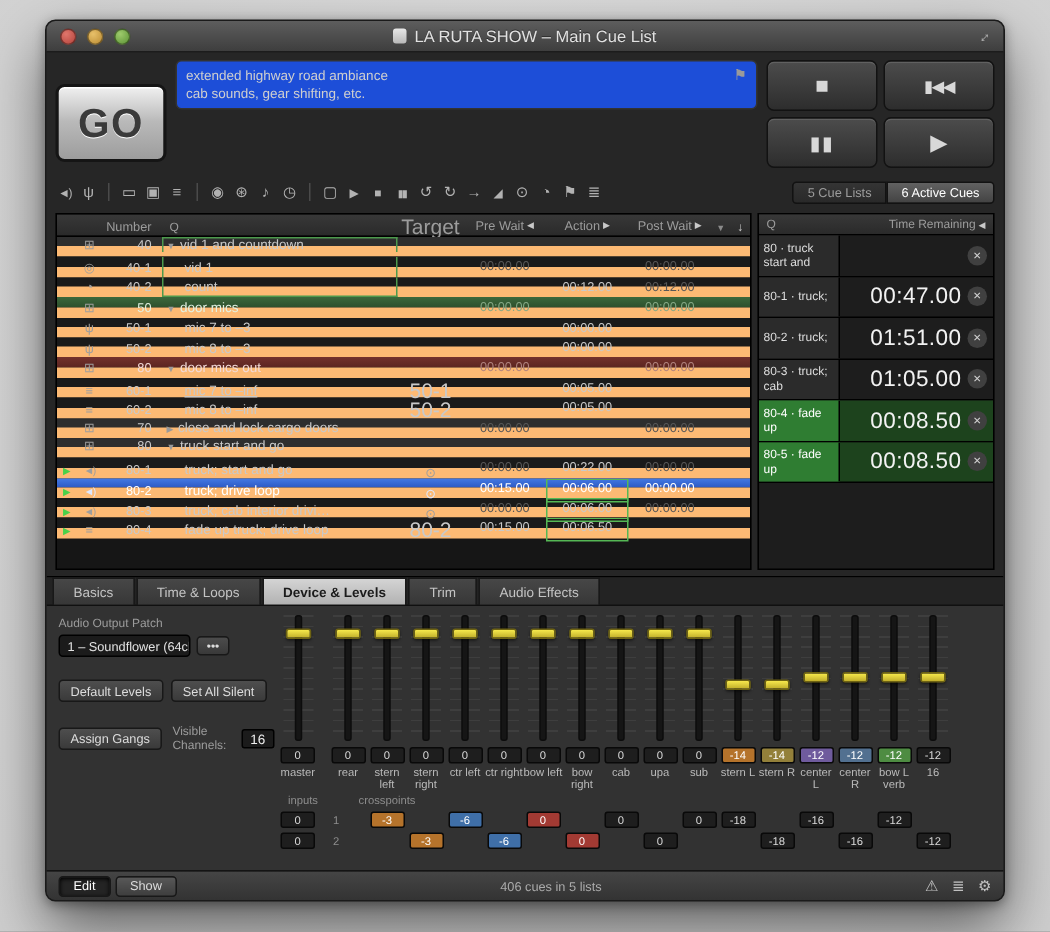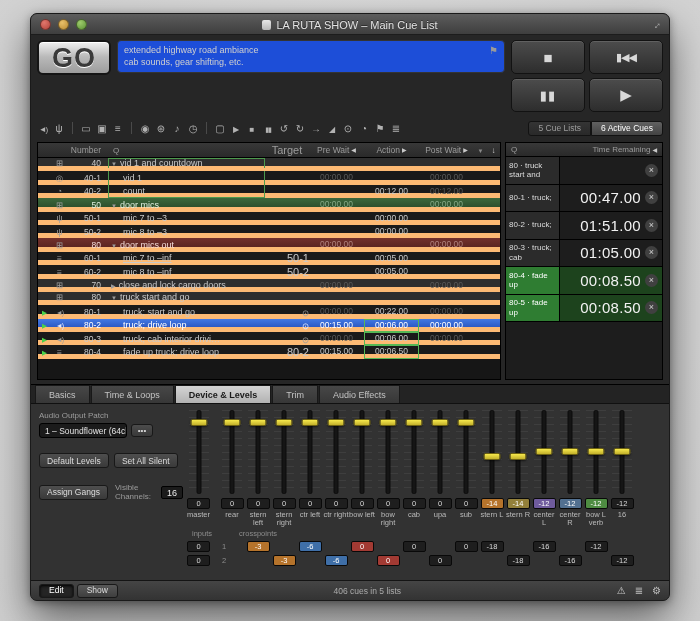--- a/index.html
+++ b/index.html
@@ -18,22 +18,22 @@
   .tl.red{background:radial-gradient(circle at 35% 30%,#e0766c,#b4443c);}
   .tl.yellow{background:radial-gradient(circle at 35% 30%,#e8c06a,#bb8c33);}
   .tl.green{background:radial-gradient(circle at 35% 30%,#9ecb6c,#5d9336);}
   .title-wrap{position:absolute;left:0;right:0;text-align:center;pointer-events:none;}
   .doc-icon{display:inline-block;width:9px;height:10px;background:linear-gradient(#e8e8e8,#b8b8b8);border-radius:2px;vertical-align:-1px;margin-right:5px;}
   .title{color:#e2e2e2;font-size:11px;text-shadow:0 -1px 0 rgba(0,0,0,.5);}
   .fs-icon{position:absolute;right:8px;color:#b0b0b0;font-size:10px;}
   .fs-icon::before{content:"↔";display:inline-block;transform:rotate(-45deg);}
   
   .headrow{flex:0 0 81px;display:flex;gap:6px;padding:5px 6px 4px;align-items:flex-start;background:#262626;}
-  .go{width:74px;height:35px;border-radius:6px;border:2px solid #151515;background:linear-gradient(#f0f0f0,#b9b9b9 48%,#9d9d9d);
-    color:#3a3a3a;font-size:27px;font-weight:bold;letter-spacing:1px;text-shadow:0 1px 0 #fff;box-shadow:inset 0 1px 0 #fff;}
+  .go{width:74px;height:52px;border-radius:6px;border:2px solid #151515;background:linear-gradient(#f0f0f0,#b9b9b9 48%,#9d9d9d);
+    color:#3a3a3a;font-size:27px;font-weight:bold;letter-spacing:1px;text-shadow:0 1px 0 #fff;box-shadow:inset 0 1px 0 #fff;margin-top:16px;}
   .centercol{flex:1;display:flex;flex-direction:column;gap:4px;min-width:0;}
   .curcue{height:20px;background:#000;border:1px solid #3d3d3d;border-radius:10px;color:#fff;font-size:11px;font-weight:bold;
     display:flex;align-items:center;justify-content:center;white-space:nowrap;}
   .notes{height:33px;background:#1d4ed8;border:1px solid #333;border-radius:4px;display:flex;justify-content:space-between;
     padding:3px 6px;color:#cfcfcf;font-size:9px;line-height:1.35;}
   .flag{color:#9a9a9a;font-size:10px;}
   .transport{display:grid;grid-template-columns:74px 74px;grid-auto-rows:34px;gap:4px;}
   .tbtn{background:linear-gradient(#4c4c4c,#2d2d2d);border:1px solid #121212;border-radius:5px;color:#d8d8d8;
     display:flex;align-items:center;justify-content:center;box-shadow:inset 0 1px 0 rgba(255,255,255,.12);}
   .tic-stop::before{content:"■";font-size:15px;}
@@ -54,36 +54,36 @@
   .mainrow{flex:1;display:flex;gap:4px;padding:2px 6px 4px;min-height:0;background:#262626;}
   .cuetable{flex:1;background:#161616;border:1px solid #000;display:flex;flex-direction:column;overflow:hidden;min-width:0;}
   .thead{display:grid;grid-template-columns:var(--cue-cols);height:15px;align-items:center;
     background:linear-gradient(#383838,#2a2a2a);color:#9c9c9c;font-size:8px;border-bottom:1px solid #000;}
   .thead .c-time,.thead .c-target{display:flex;align-items:center;justify-content:center;gap:2px;}
   .ha::before{content:"◀";font-size:6px;color:#c8c8c8;font-style:normal;}
   .ha-r::before{content:"▶";font-size:6px;color:#c8c8c8;font-style:normal;}
   .hdown::before{content:"▼";font-size:6px;color:#8a8a8a;font-style:normal;}
   .harr::before{content:"↓";font-size:8px;color:#cfcfcf;font-style:normal;}
   .crow{display:grid;grid-template-columns:var(--cue-cols);height:13.4px;align-items:center;font-size:9px;color:#c9c9c9;
-    background:#1a1a1a;border-bottom:5px solid #fdba74;}
+    background:#1a1a1a;border-bottom:7px solid #fdba74;}
   .crow.group{background:#2e2e2e;}
   .crow.green{background:linear-gradient(#3c683c,#2d502d);color:#e2f1e2;}
   .crow.red{background:linear-gradient(#73312c,#5c2521);color:#f3dad7;}
   .crow.selected{background:linear-gradient(#4379e4,#2d5ac4);color:#fff;}
   .c-active{text-align:center;}
   .c-active.on::before{content:"▶";color:#49d149;font-size:6.5px;}
   .c-icon{text-align:center;}
   .ic{font-style:normal;color:#9e9e9e;font-size:8.5px;}
   .selected .ic{color:#dfe8ff;}
   .c-num{text-align:right;padding-right:7px;font-size:8.5px;}
   .c-q{overflow:hidden;white-space:nowrap;text-overflow:ellipsis;padding-left:3px;height:100%;display:flex;align-items:center;}
   .disc{font-style:normal;color:#9a9a9a;margin-right:3px;}
   .disc-open::before{content:"▼";font-size:6px;}
   .disc-closed::before{content:"▶";font-size:6px;}
-  .c-target{text-align:right;font-size:11px;}
+  .c-target{text-align:center;font-size:14px;}
   .c-time{text-align:center;font-size:8.5px;height:100%;line-height:13.4px;}
   .dim{color:#585858;}
   .green .dim{color:#85a885;}
   .red .dim{color:#b0837e;}
   .boxed{box-shadow:inset 0 0 0 1px #55b855;}
   .qb-top{box-shadow:inset 1px 0 0 #4d9a4d,inset -1px 0 0 #4d9a4d,inset 0 1px 0 #4d9a4d;}
   .qb-mid{box-shadow:inset 1px 0 0 #4d9a4d,inset -1px 0 0 #4d9a4d;}
   .qb-bottom{box-shadow:inset 1px 0 0 #4d9a4d,inset -1px 0 0 #4d9a4d,inset 0 -1px 0 #4d9a4d;}
   
   .activepanel{width:158px;flex:0 0 158px;background:#1d1d1d;border:1px solid #000;display:flex;flex-direction:column;}

